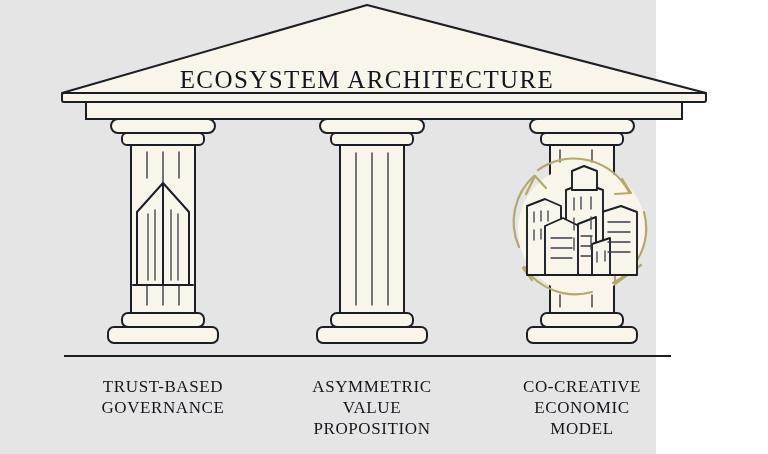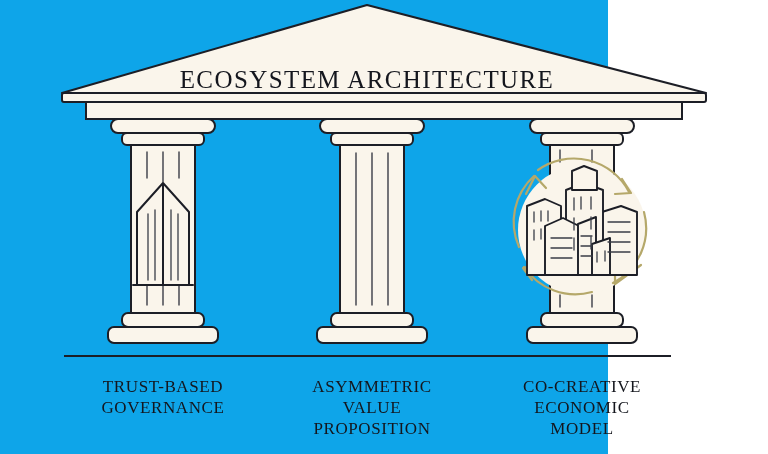--- a/index.html
+++ b/index.html
@@ -10,21 +10,22 @@
   body {
     width: 768px;
     height: 454px;
     overflow: hidden;
     font-family: "Liberation Serif", "DejaVu Serif", serif;
   }
   #stage {
     position: relative;
     width: 608px;
     height: 454px;
-    background: #0ea5e9;
+    background: #e5e5e5;
+    padding-left: 48px;
   }
   #temple {
     position: absolute;
     left: 0;
     top: 0;
     width: 768px;
     height: 454px;
     display: block;
   }
   .title-text {

